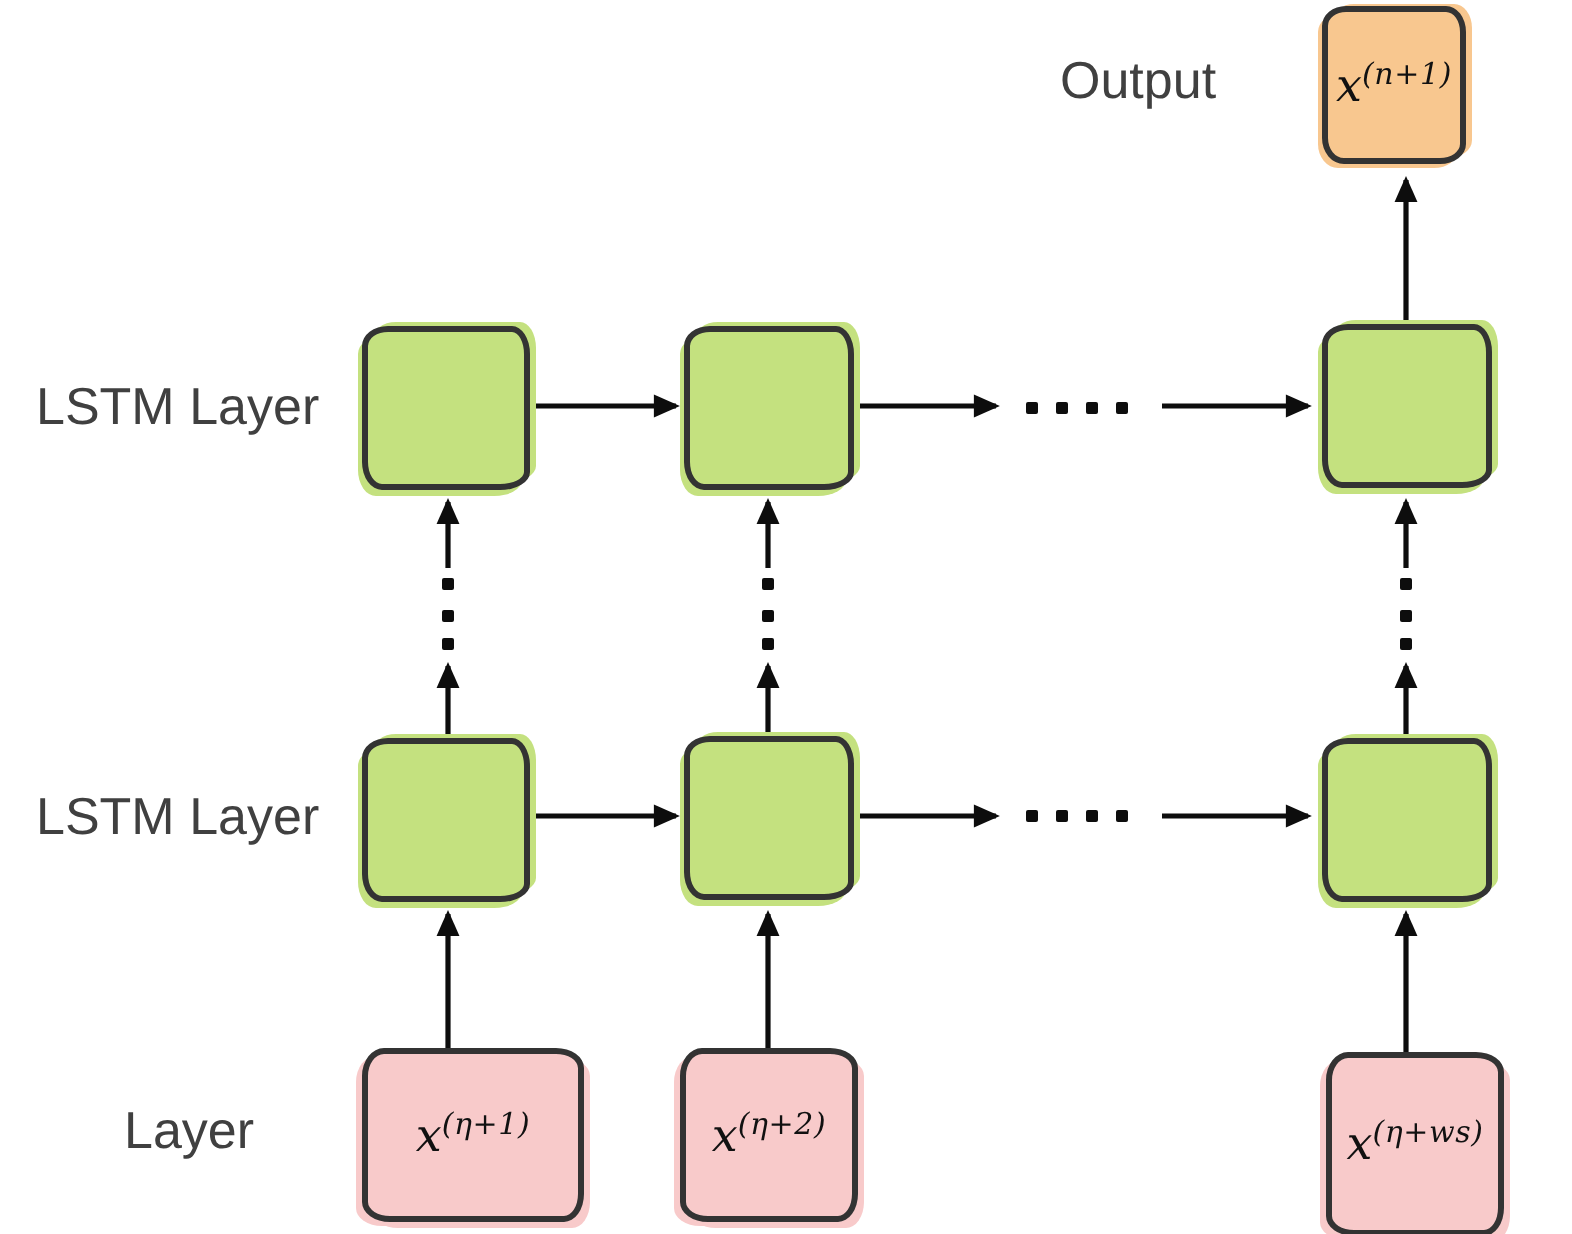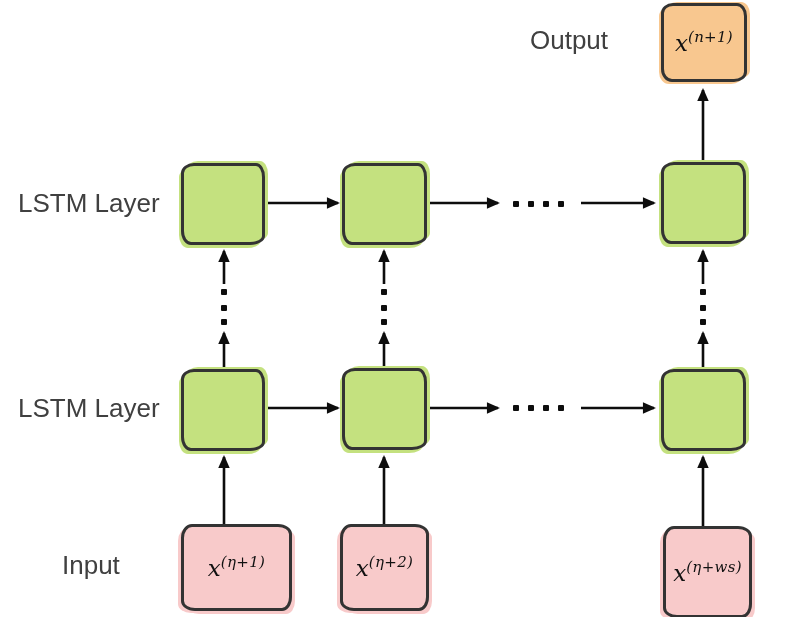--- a/index.html
+++ b/index.html
@@ -95,23 +95,23 @@
 
       <rect x="700" y="289" width="6" height="6" rx="1"></rect>
       <rect x="700" y="305" width="6" height="6" rx="1"></rect>
       <rect x="700" y="319" width="6" height="6" rx="1"></rect>
     </g>
   </svg>
 
   <div class="label" style="left:530px; top:26px;">Output</div>
   <div class="label" style="left:18px; top:189px;">LSTM Layer</div>
   <div class="label" style="left:18px; top:394px;">LSTM Layer</div>
-  <div class="label" style="left:62px; top:551px;">Input</div>
+  <div class="label" style="left:62px; top:551px;">Layer</div>
 
-  <div class="node orange" style="left:661px; top:3px; width:86px; height:79px;">
+  <div class="node orange" style="left:661px; top:3px; width:72px; height:79px;">
     <span class="math">
       <span>x</span><sup>(n+1)</sup>
     </span>
   </div>
 
   <div class="node green" style="left:181px; top:163px; width:84px; height:82px;"></div>
   <div class="node green" style="left:342px; top:163px; width:85px; height:82px;"></div>
   <div class="node green" style="left:661px; top:162px; width:85px; height:82px;"></div>
 
   <div class="node green" style="left:181px; top:369px; width:84px; height:82px;"></div>

